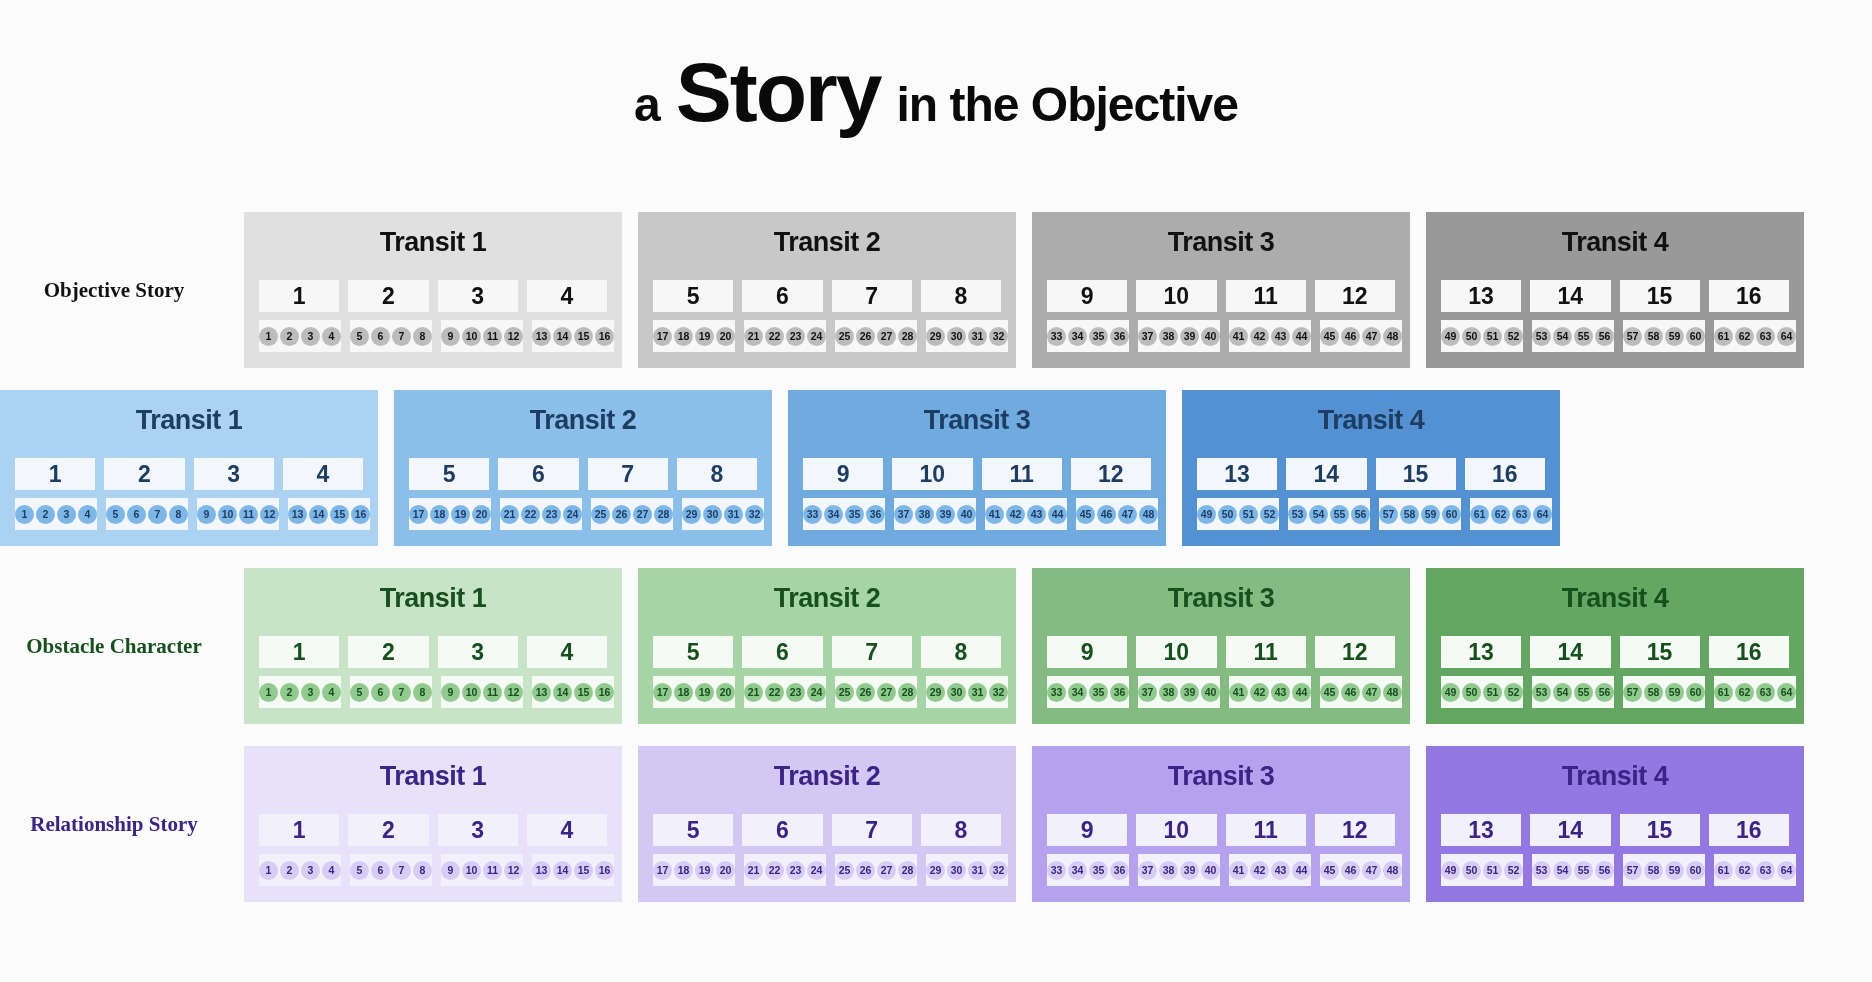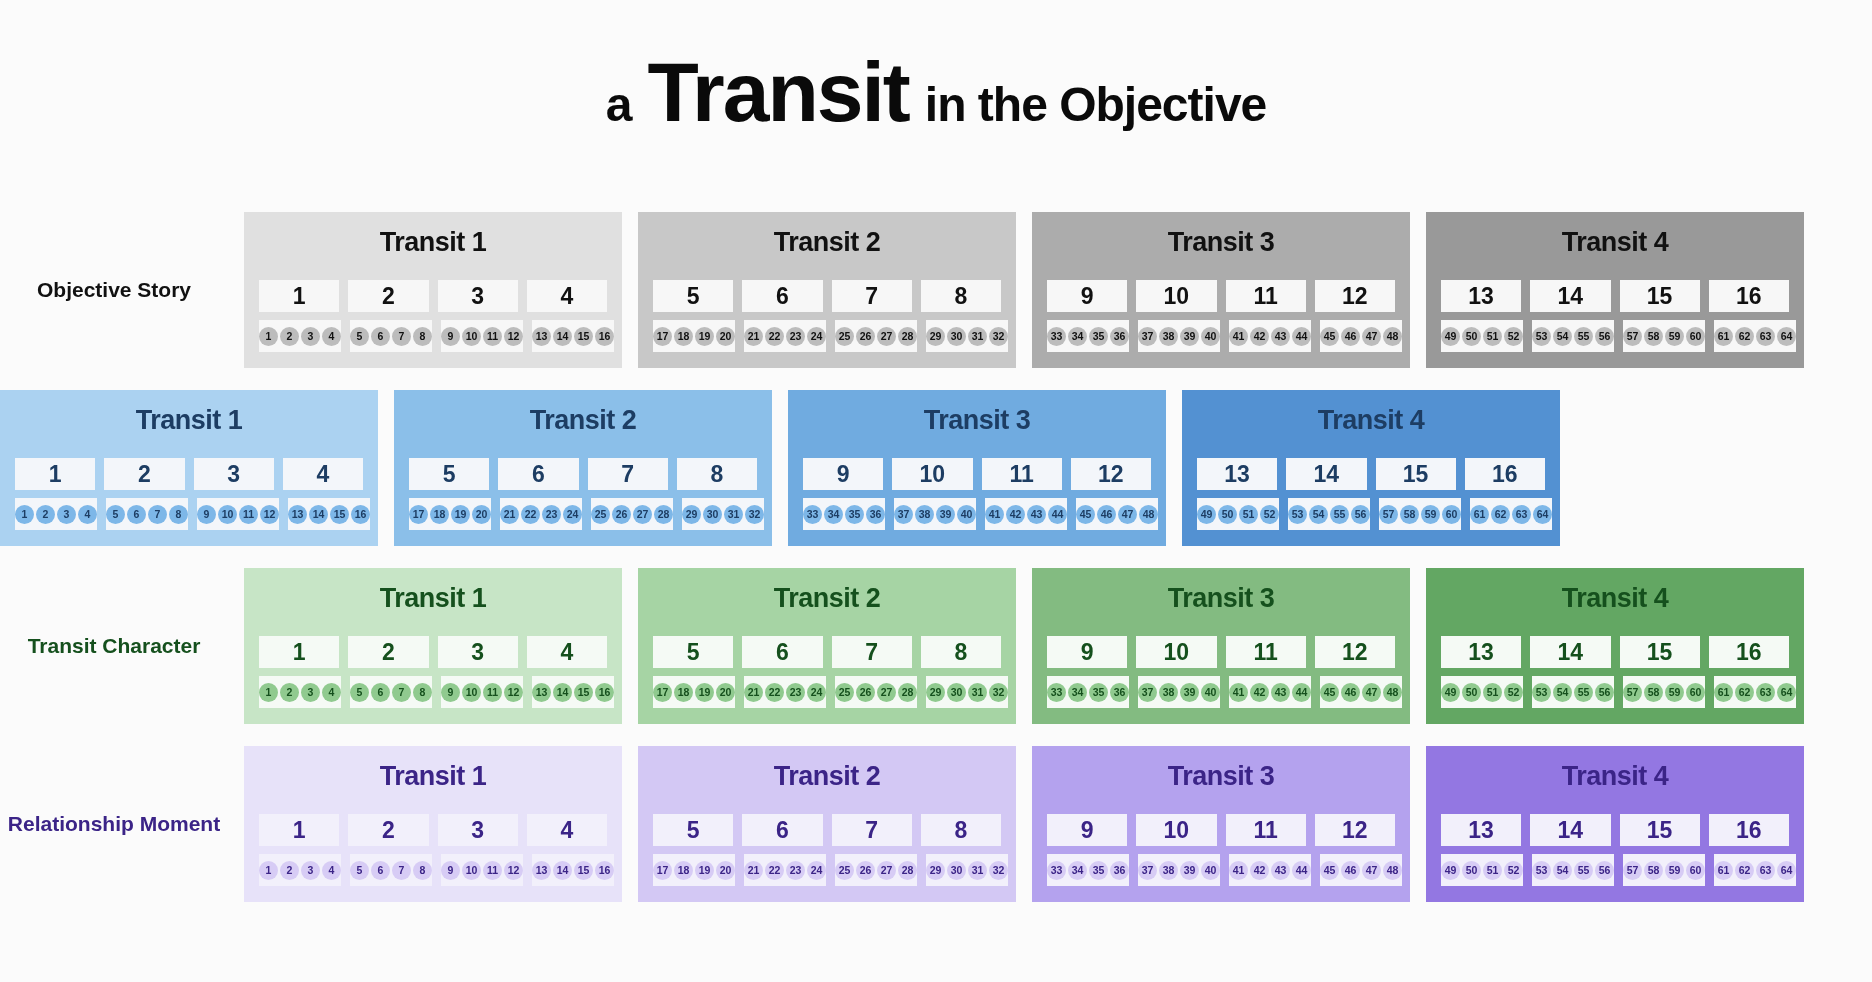--- a/index.html
+++ b/index.html
@@ -18,21 +18,21 @@
     color:#0a0a0a;font-weight:700;white-space:nowrap;
   }
   .title .t-small{font-size:48px;letter-spacing:-1px;}
   .title .t-big{font-size:84px;letter-spacing:-2px;}
 
   
   .rows{position:absolute;top:212px;left:0;display:flex;flex-direction:column;gap:22px;}
   .row{display:flex;gap:16px;align-items:stretch;}
   .row-label{
     width:228px;display:flex;align-items:center;justify-content:center;
-    font-size:21px;font-weight:700;text-align:right;
+    font-size:21px;font-weight:700;text-align:right;font-family:Liberation Serif, serif;
   }
   .block{
     width:378px;height:156px;box-sizing:border-box;
     padding:12px 15px 16px;
     display:flex;flex-direction:column;
   }
   .head{
     height:36px;line-height:36px;text-align:center;
     font-size:27px;font-weight:700;letter-spacing:-0.5px;
     margin-bottom:20px;
@@ -54,21 +54,21 @@
     padding:0 1px;box-sizing:border-box;
   }
 </style>
 </head>
 <body>
 
 <div class="canvas">
 
   <div class="title">
     <span class="t-small">a</span>
-    <span class="t-big">Transit</span>
+    <span class="t-big">Story</span>
     <span class="t-small">in the Objective</span>
   </div>
 
   <div class="rows">
       <div class="row">
         <div class="row-label" style="color: rgb(17, 17, 17);">Objective Story</div>
         <div class="block" style="background: rgb(224, 224, 224);">
           <div class="head" style="color: rgb(17, 17, 17);">Transit 1</div>
           <div class="cells">
             <div class="cell" style="background: rgb(247, 247, 247); color: rgb(17, 17, 17);">1</div>
@@ -345,21 +345,21 @@
             <div class="chipbox" style="background: rgb(243, 246, 250);">
               <div class="chip" style="background: rgb(125, 183, 232); color: rgb(29, 61, 99);">61</div>
               <div class="chip" style="background: rgb(125, 183, 232); color: rgb(29, 61, 99);">62</div>
               <div class="chip" style="background: rgb(125, 183, 232); color: rgb(29, 61, 99);">63</div>
               <div class="chip" style="background: rgb(125, 183, 232); color: rgb(29, 61, 99);">64</div>
             </div>
           </div>
         </div>
       </div>
       <div class="row">
-        <div class="row-label" style="color: rgb(21, 80, 29);">Transit Character</div>
+        <div class="row-label" style="color: rgb(21, 80, 29);">Obstacle Character</div>
         <div class="block" style="background: rgb(199, 229, 198);">
           <div class="head" style="color: rgb(21, 80, 29);">Transit 1</div>
           <div class="cells">
             <div class="cell" style="background: rgb(245, 250, 245); color: rgb(21, 80, 29);">1</div>
             <div class="cell" style="background: rgb(245, 250, 245); color: rgb(21, 80, 29);">2</div>
             <div class="cell" style="background: rgb(245, 250, 245); color: rgb(21, 80, 29);">3</div>
             <div class="cell" style="background: rgb(245, 250, 245); color: rgb(21, 80, 29);">4</div>
           </div>
           <div class="chiprow">
             <div class="chipbox" style="background: rgb(245, 250, 245);">
@@ -488,21 +488,21 @@
             <div class="chipbox" style="background: rgb(245, 250, 245);">
               <div class="chip" style="background: rgb(144, 202, 143); color: rgb(21, 80, 29);">61</div>
               <div class="chip" style="background: rgb(144, 202, 143); color: rgb(21, 80, 29);">62</div>
               <div class="chip" style="background: rgb(144, 202, 143); color: rgb(21, 80, 29);">63</div>
               <div class="chip" style="background: rgb(144, 202, 143); color: rgb(21, 80, 29);">64</div>
             </div>
           </div>
         </div>
       </div>
       <div class="row">
-        <div class="row-label" style="color: rgb(59, 36, 135);">Relationship Moment</div>
+        <div class="row-label" style="color: rgb(59, 36, 135);">Relationship Story</div>
         <div class="block" style="background: rgb(231, 226, 249);">
           <div class="head" style="color: rgb(59, 36, 135);">Transit 1</div>
           <div class="cells">
             <div class="cell" style="background: rgb(242, 240, 251); color: rgb(59, 36, 135);">1</div>
             <div class="cell" style="background: rgb(242, 240, 251); color: rgb(59, 36, 135);">2</div>
             <div class="cell" style="background: rgb(242, 240, 251); color: rgb(59, 36, 135);">3</div>
             <div class="cell" style="background: rgb(242, 240, 251); color: rgb(59, 36, 135);">4</div>
           </div>
           <div class="chiprow">
             <div class="chipbox" style="background: rgb(242, 240, 251);">

